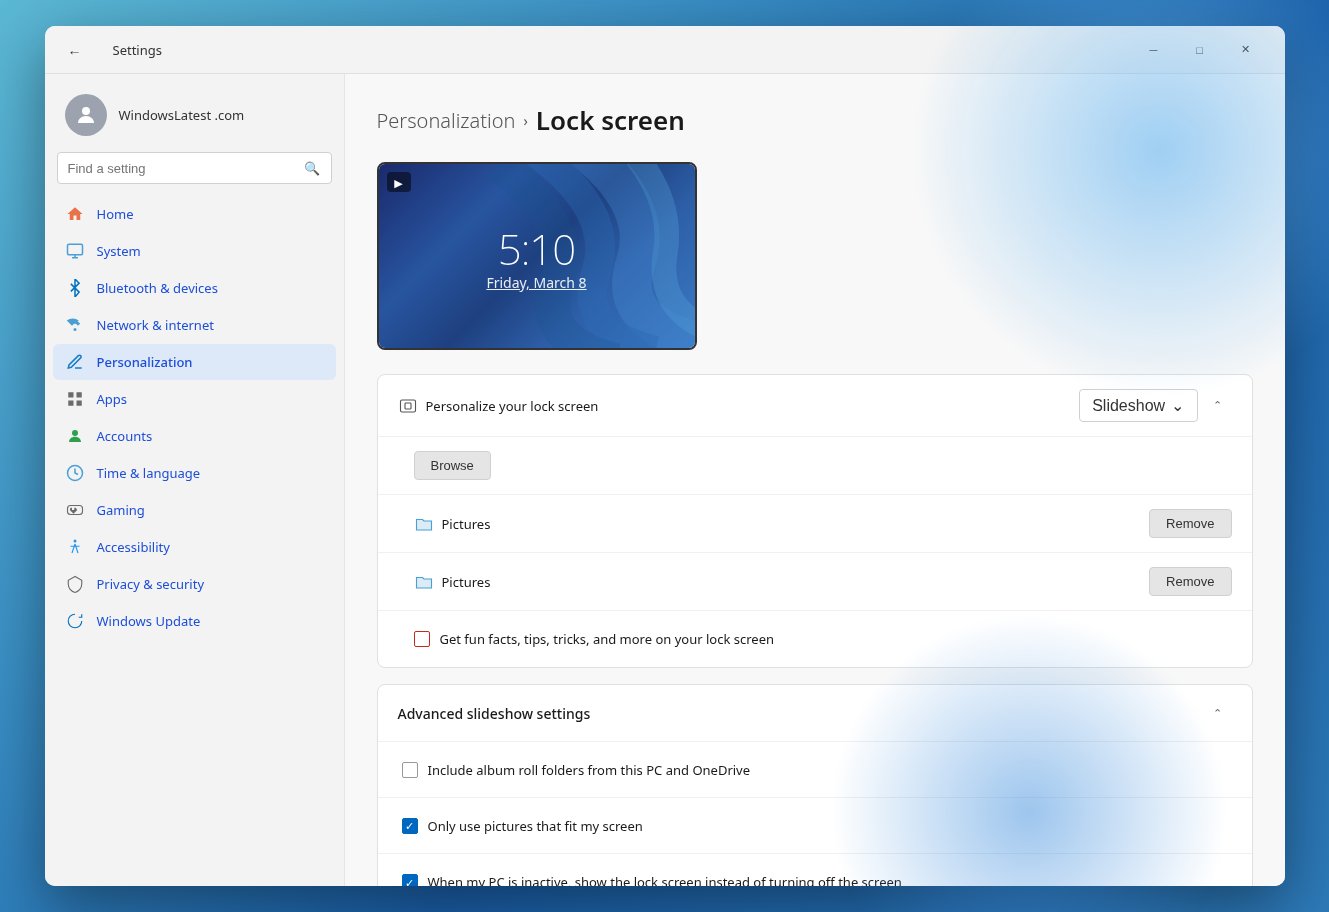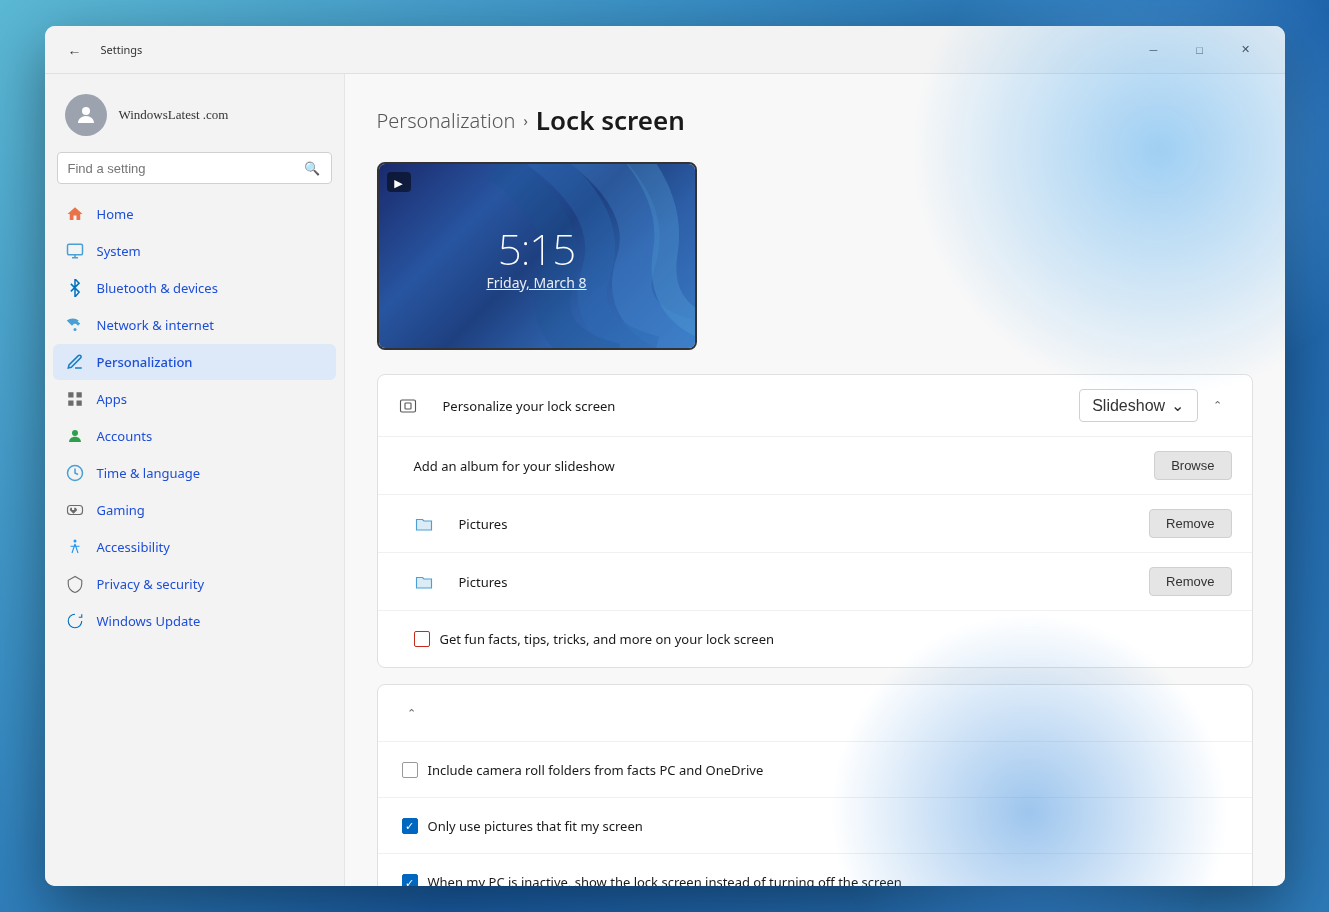--- a/index.html
+++ b/index.html
@@ -36,22 +36,22 @@
       width: 28px; height: 28px;
       border-radius: 4px;
       border: none;
       background: transparent;
       cursor: pointer;
       display: flex; align-items: center; justify-content: center;
       color: #333;
       font-size: 14px;
     }
     .titlebar-title {
-      margin-left: 12px;
-      font-size: 11px;
+      margin-left: 24px;
+      font-size: 13px;
       color: #333;
       font-weight: 400;
     }
     .titlebar-controls {
       margin-left: auto;
       display: flex;
       gap: 0;
     }
     .titlebar-btn {
       width: 46px; height: 32px;
@@ -87,21 +87,20 @@
       border-radius: 50%;
       display: flex; align-items: center; justify-content: center;
       font-size: 20px;
       color: white;
       flex-shrink: 0;
     }
     .username {
       font-size: 13px;
       color: #333;
       font-weight: 400;
-      font-family: Liberation Serif, serif;
     }
     .search-box {
       display: flex;
       align-items: center;
       margin: 0 4px 12px;
       background: white;
       border: 1px solid #d0d0d0;
       border-radius: 4px;
       padding: 6px 10px;
       gap: 8px;
@@ -214,21 +213,21 @@
       border-radius: 8px;
       margin-bottom: 4px;
       border: 1px solid #e0e0e0;
       overflow: hidden;
     }
     .settings-row {
       display: flex;
       align-items: center;
       padding: 14px 20px;
       border-bottom: 1px solid #f0f0f0;
-      gap: 25px;
+      gap: 8px;
       min-height: 56px;
     }
     .settings-row:last-child { border-bottom: none; }
     .row-icon {
       width: 20px; height: 20px;
       color: #555;
       flex-shrink: 0;
       display: flex; align-items: center; justify-content: center;
       font-size: 15px;
     }
@@ -496,21 +495,21 @@
 
       <div class="lock-preview">
         <div class="lock-preview-bg">
 
           <svg width="100%" height="100%" style="position:absolute;top:0;left:0;opacity:0.6" viewBox="0 0 320 188" preserveAspectRatio="xMidYMid slice">
             <path d="M200 -20 Q280 40 260 100 Q240 160 320 180" stroke="#4a90d9" stroke-width="40" fill="none" opacity="0.5"></path>
             <path d="M160 -10 Q240 50 220 110 Q200 170 280 190" stroke="#2d6db5" stroke-width="30" fill="none" opacity="0.6"></path>
             <path d="M120 0 Q200 60 180 120 Q160 180 240 200" stroke="#1a5490" stroke-width="35" fill="none" opacity="0.4"></path>
             <path d="M240 -30 Q300 30 290 90 Q280 150 340 170" stroke="#5aace0" stroke-width="25" fill="none" opacity="0.5"></path>
           </svg>
-          <span class="lock-time" style="position:relative;z-index:1;">5:15</span>
+          <span class="lock-time" style="position:relative;z-index:1;">5:10</span>
           <span class="lock-date" style="position:relative;z-index:1;">Friday, March 8</span>
         </div>
         <div class="lock-preview-overlay">
           <div class="preview-play-icon">▶</div>
         </div>
       </div>
 
       <div class="settings-card">
         <div class="settings-row">
           <span class="row-icon">
@@ -523,21 +522,20 @@
           <div class="row-control">
             <button class="dropdown-btn">
               <span>Slideshow</span>
               <span>⌄</span>
             </button>
             <button class="expand-btn">⌃</button>
           </div>
         </div>
 
         <div class="settings-row" style="padding-left:36px;">
-          <span class="row-label">Add an album for your slideshow</span>
           <div class="row-control">
             <button class="btn-action">Browse</button>
           </div>
         </div>
 
         <div class="settings-row" style="padding-left:36px;">
           <span class="row-icon folder-icon">
             <svg width="18" height="16" viewBox="0 0 24 20" fill="none" stroke="#4a9fd4" stroke-width="1.5">
               <path d="M2 4h8l2 2h10v12H2z" fill="#4a9fd4" fill-opacity="0.2" stroke="#4a9fd4"></path>
             </svg>
@@ -563,27 +561,28 @@
         <div class="settings-row" style="padding-left:36px;">
           <div class="checkbox-wrapper">
             <div class="checkbox highlighted"></div>
             <span class="row-label" style="padding-left:0;">Get fun facts, tips, tricks, and more on your lock screen</span>
           </div>
         </div>
       </div>
 
       <div class="advanced-section">
         <div class="advanced-header">
+          <span class="advanced-header-label">Advanced slideshow settings</span>
           <button class="expand-btn">⌃</button>
         </div>
 
         <div class="settings-row" style="padding-left:24px;">
           <div class="checkbox-wrapper">
             <div class="checkbox"></div>
-            <span class="row-label" style="padding-left:0;">Include camera roll folders from facts PC and OneDrive</span>
+            <span class="row-label" style="padding-left:0;">Include album roll folders from this PC and OneDrive</span>
           </div>
         </div>
 
         <div class="settings-row" style="padding-left:24px;">
           <div class="checkbox-wrapper">
             <div class="checkbox checked">✓</div>
             <span class="row-label" style="padding-left:0;">Only use pictures that fit my screen</span>
           </div>
         </div>
 

